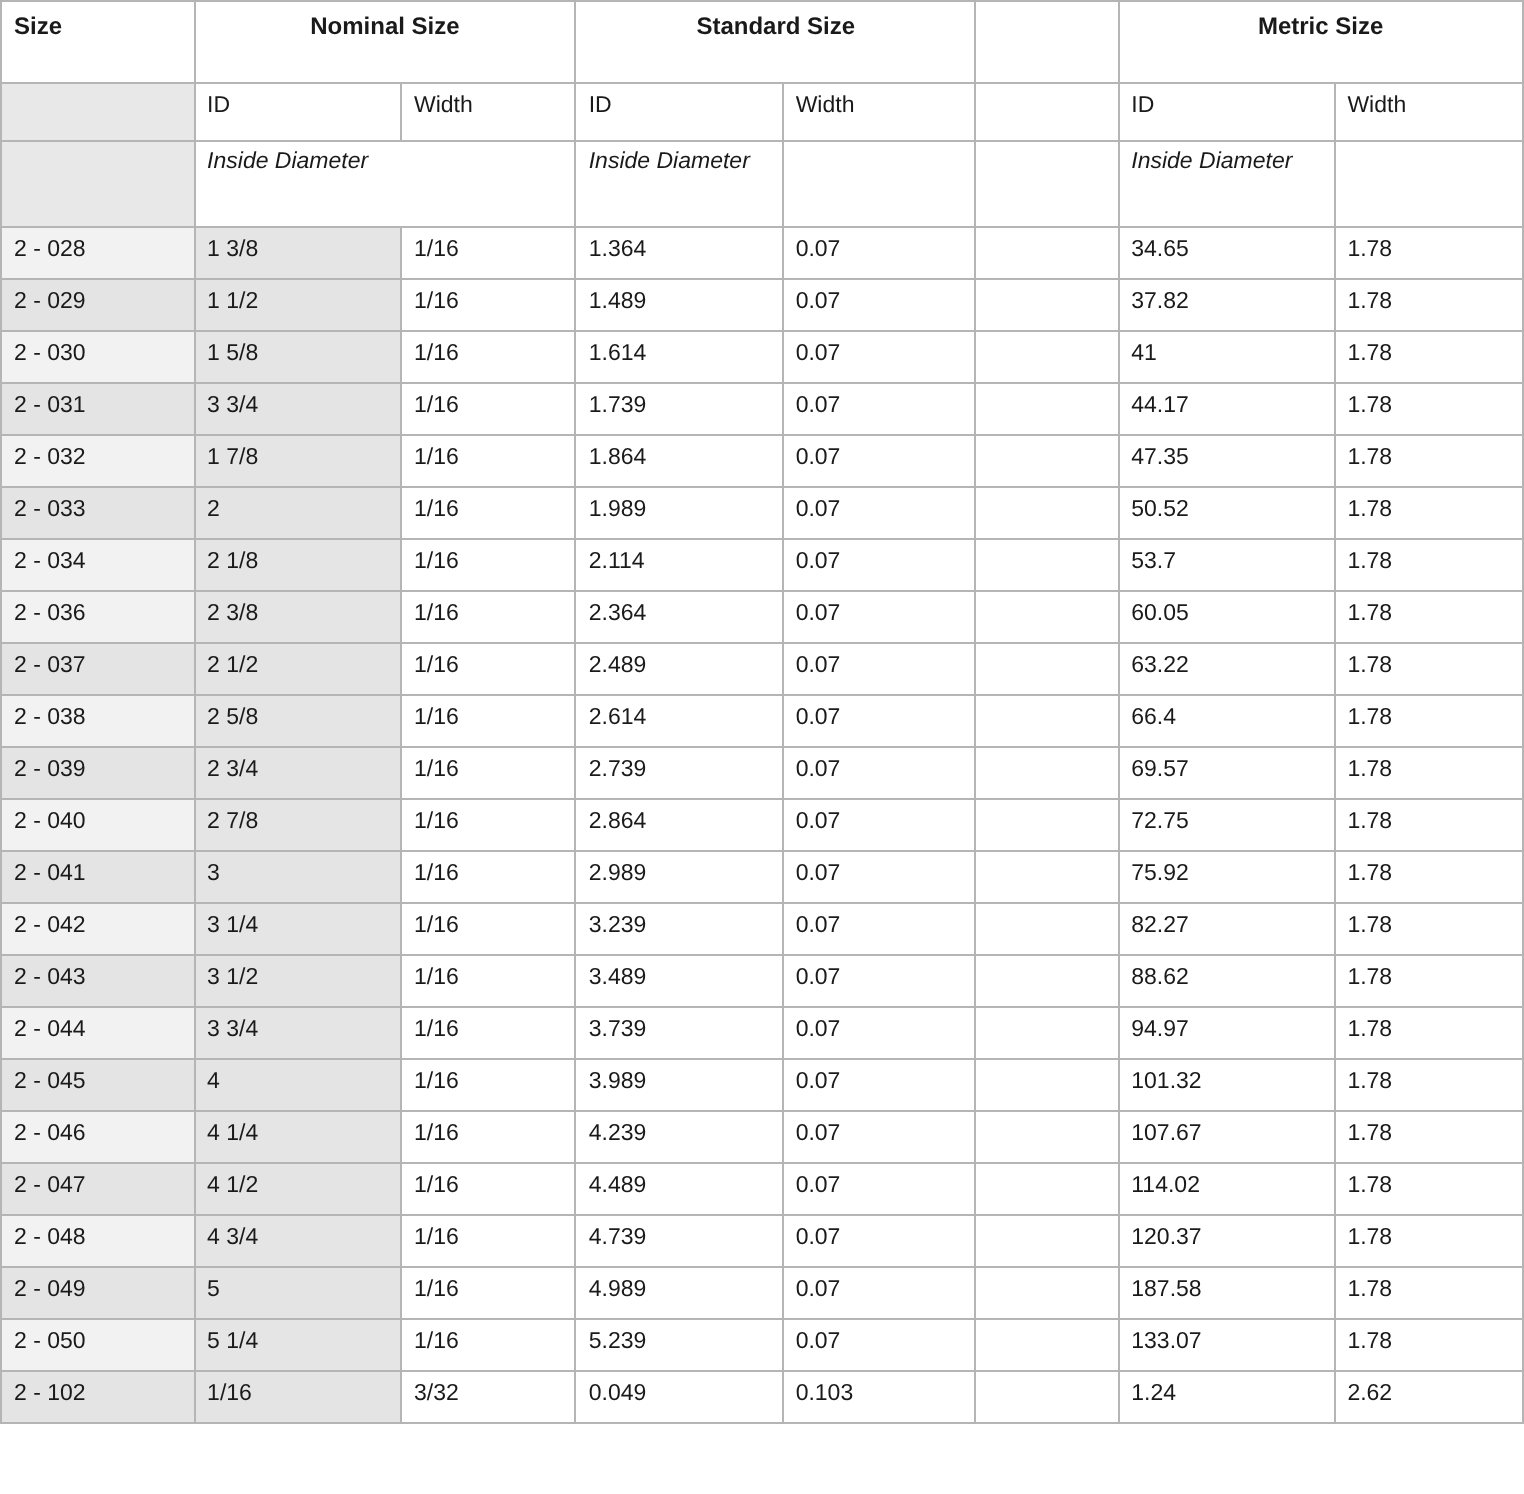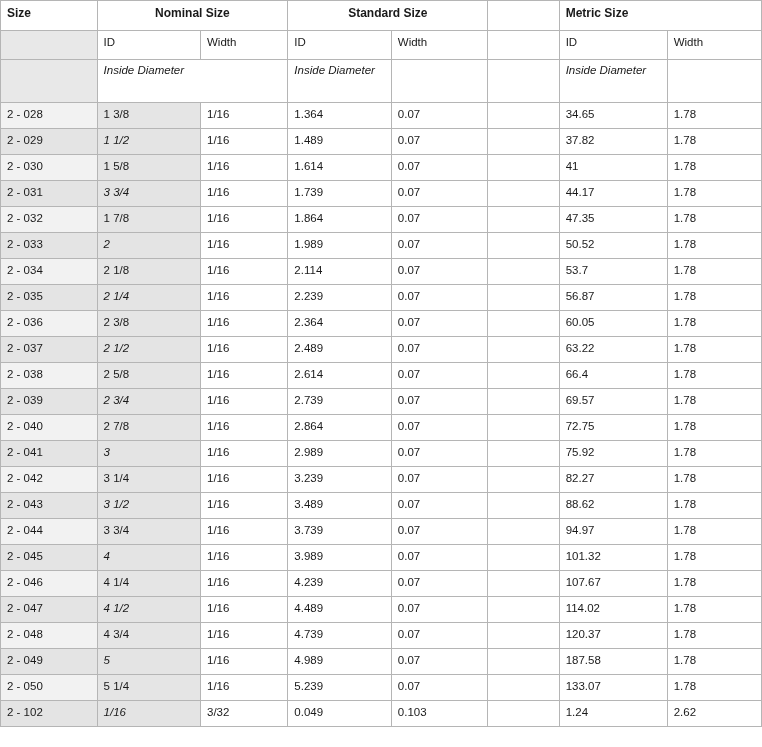--- a/index.html
+++ b/index.html
@@ -41,21 +41,21 @@
   col.c-spacer   { width: 62px; }
   col.c-metid    { width: 94px; }
   col.c-metwid   { width: 82px; }
 
   
   tr.group-head td {
     font-weight: bold;
     font-size: 12px;
     height: 22px;
     padding-top: 5px;
-    padding-bottom: 2px;
+    padding-bottom: 13px;
   }
   tr.unit-row td {
     font-style: italic;
     text-align: center;
     height: 20px;
     color: #222;
   }
   tr.unit-row td.blank,
   tr.group-head td.blank {
     background: #ffffff;
@@ -81,21 +81,21 @@
   tr.alt td.nom-id {
     background: #e8e8e8;
   }
   td.size-cell {
     background: #f2f2f2;
   }
   td.nom-id {
     background: #e5e5e5;
   }
   tr.alt td.size-cell { background: #e4e4e4; margin-left: 15px; }
-  tr.alt td.nom-id { background: #e4e4e4; font-style: italic; }
+  tr.alt td.nom-id { background: #e4e4e4; }
   td.plain { background: #ffffff; }
   td.spacer-cell { background: #ffffff; }
 </style>
 </head>
 <body>
 
 <table class="size-table">
   <colgroup>
     <col class="c-size">
       <col class="c-nomid">
@@ -105,21 +105,21 @@
       <col class="c-spacer">
     <col class="c-metid">
       <col class="c-metwid">
   </colgroup>
   <thead>
     <tr class="group-head">
       <td class="plain">Size</td>
       <td class="plain" colspan="2" style="text-align:center">Nominal Size</td>
       <td class="plain" colspan="2" style="text-align:center">Standard Size</td>
       <td class="blank"></td>
-      <td class="plain" colspan="2" style="text-align:left">Metric Size</td>
+      <td class="plain" colspan="2" style="text-align:center">Metric Size</td>
     </tr>
     <tr class="subhead-row">
       <td class="shade"></td>
       <td class="plain">ID</td>
       <td class="plain">Width</td>
       <td class="plain">ID</td>
       <td class="plain">Width</td>
       <td class="blank"></td>
       <td class="plain">ID</td>
       <td class="plain">Width</td>
@@ -198,30 +198,20 @@
       <tr>
         <td class="size-cell">2 - 034</td>
         <td class="nom-id">2  1/8</td>
         <td class="plain">1/16</td>
         <td class="plain">2.114</td>
         <td class="plain">0.07</td>
         <td class="spacer-cell"></td>
         <td class="plain">53.7</td>
         <td class="plain">1.78</td>
       </tr>
-      <tr class="alt">
-        <td class="size-cell">2 - 035</td>
-        <td class="nom-id">2  1/4</td>
-        <td class="plain">1/16</td>
-        <td class="plain">2.239</td>
-        <td class="plain">0.07</td>
-        <td class="spacer-cell"></td>
-        <td class="plain">56.87</td>
-        <td class="plain">1.78</td>
-      </tr>
       <tr>
         <td class="size-cell">2 - 036</td>
         <td class="nom-id">2  3/8</td>
         <td class="plain">1/16</td>
         <td class="plain">2.364</td>
         <td class="plain">0.07</td>
         <td class="spacer-cell"></td>
         <td class="plain">60.05</td>
         <td class="plain">1.78</td>
       </tr>

